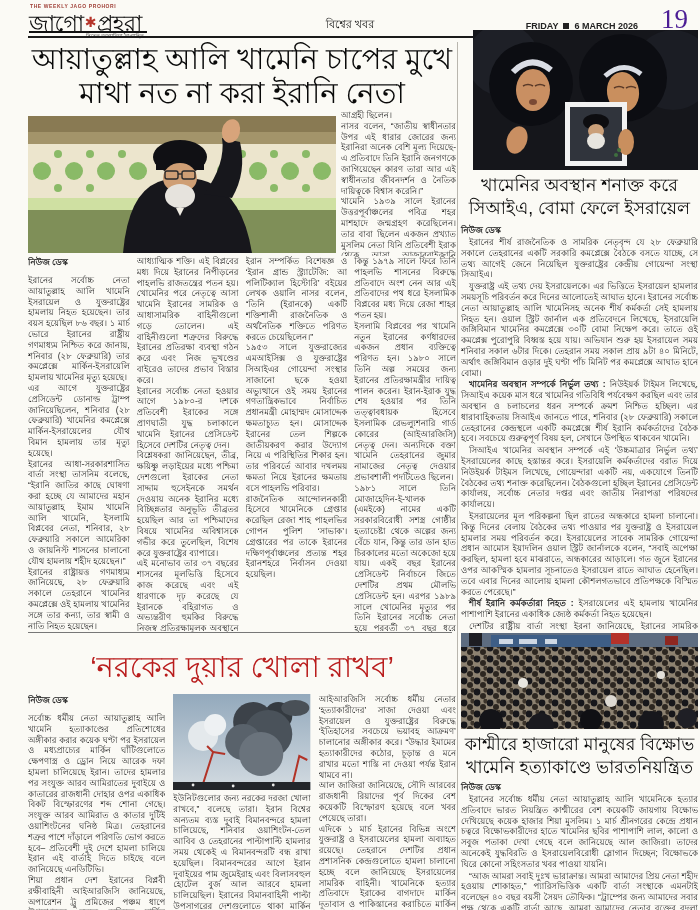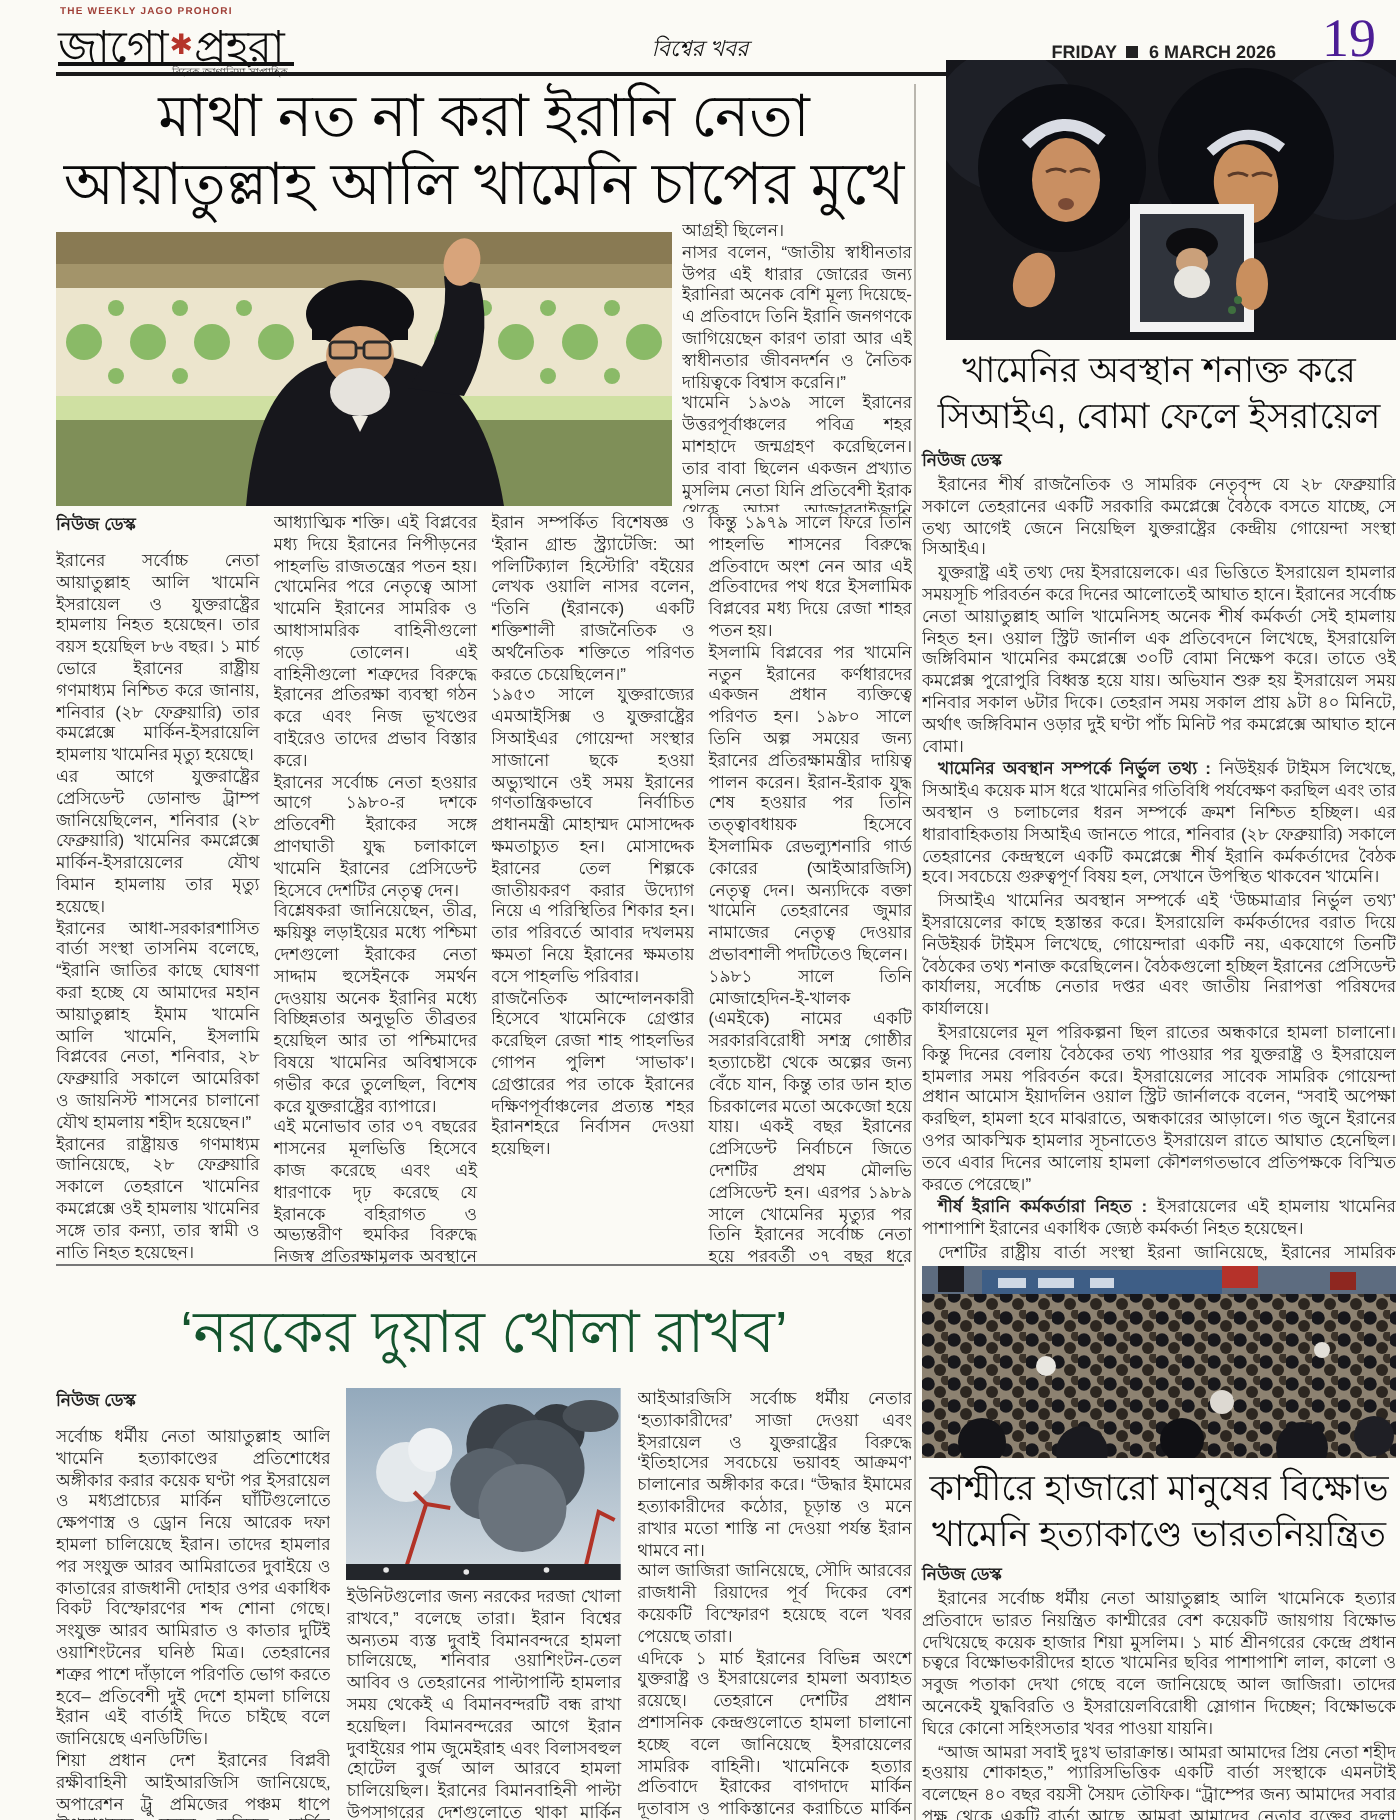--- a/index.html
+++ b/index.html
@@ -7,21 +7,21 @@
         font-family:"Liberation Sans","DejaVu Sans",sans-serif;color:#151515;}
   
   .mast-overline{position:absolute;left:30px;top:3px;font-size:5px;letter-spacing:.6px;
                  color:#a04038;font-weight:bold;}
   .logo{position:absolute;left:29px;top:6px;font-size:22px;font-weight:400;color:#0c0c0c;
         letter-spacing:-.5px;white-space:nowrap;}
   .logo .star{color:#b5342a;font-size:14px;vertical-align:4px;margin:0 1px;}
   .logo-bar{position:absolute;left:29px;top:31px;width:118px;height:2px;background:#111;}
   .tagline{position:absolute;left:86px;top:33px;font-size:5.5px;color:#333;}
   .section-title{position:absolute;left:0;right:0;top:16px;text-align:center;
-                 font-size:11px;color:#111;font-style:italic;}
+                 font-size:11px;color:#111;}
   .dateline{position:absolute;right:62px;top:21px;font-size:9px;font-weight:bold;color:#222;
             white-space:nowrap;padding-left:44px;}
   .dateline .sq{display:inline-block;width:6px;height:6px;background:#222;margin:0 5px 0 5px;}
   .page-num{position:absolute;right:12px;top:4px;font-size:27px;color:#4c1d95;
             font-family:"Liberation Serif","DejaVu Serif",serif;}
   .rule-top{position:absolute;left:28px;right:10px;top:36px;height:2px;background:#1a1a1a;}
   .rule-tab{position:absolute;right:10px;top:39px;width:42px;height:6px;background:#1a1a1a;}
   
   .byline{font-size:8.5px;font-weight:bold;color:#222;margin:0 0 5px;}
   .body-txt{font-size:8.5px;line-height:10.8px;text-align:justify;white-space:pre-line;
@@ -50,21 +50,21 @@
   .kash-hl{position:absolute;left:0;right:0;top:705px;text-align:center;font-size:17.5px;
            line-height:23px;color:#0a0a0a;}
   .kash-byline{position:absolute;left:0;top:753px;}
   .kash-body{position:absolute;left:0;top:766px;width:237px;height:116px;overflow:hidden;}
   
   .h-rule{position:absolute;left:28px;top:632px;width:424px;height:1px;background:#777;}
   .hell{position:absolute;left:28px;top:636px;width:428px;height:274px;overflow:hidden;}
   .hell-kicker{position:absolute;left:0;right:0;top:0;text-align:center;font-size:12.5px;
                font-weight:bold;color:#111;}
   .hell-hl{position:absolute;left:0;right:0;top:13px;text-align:center;font-size:29px;
-           line-height:36px;color:#14532d;}
+           line-height:36px;color:#b91c1c;}
   .hell-cols{position:absolute;left:0;top:58px;width:428px;height:216px;display:flex;
              gap:8px;overflow:hidden;}
   .hell-cols .col{flex:1 1 0;overflow:hidden;}
   .hell-photo{width:100%;height:96px;overflow:hidden;margin:0 0 3px;}
 </style>
 </head>
 <body>
 
 <div class="page">
 
@@ -79,22 +79,22 @@
     <span>FRIDAY</span><span class="sq"></span><span>6 MARCH 2026</span>
   </div>
   <div class="page-num">19</div>
   <div class="rule-top"></div>
   <div class="rule-tab"></div>
   <div class="v-rule"></div>
   <div class="h-rule"></div>
 
   <section class="lead">
     <div class="lead-hl">
+      <div>আয়াতুল্লাহ আলি খামেনি চাপের মুখে</div>
       <div>মাথা নত না করা ইরানি নেতা</div>
-      <div>আয়াতুল্লাহ আলি খামেনি চাপের মুখে</div>
     </div>
 
     <div class="lead-photo">
       <svg viewBox="0 0 308 137" width="100%" height="100%" preserveAspectRatio="none">
         <rect width="308" height="137" fill="#a3946a"></rect>
         <rect width="308" height="16" fill="#897a53"></rect>
         <rect y="28" width="308" height="54" fill="#ece5cd"></rect>
         <g fill="#7ab356" opacity="0.85">
           <circle cx="14" cy="55" r="9"></circle>
             <circle cx="46" cy="55" r="9"></circle>

